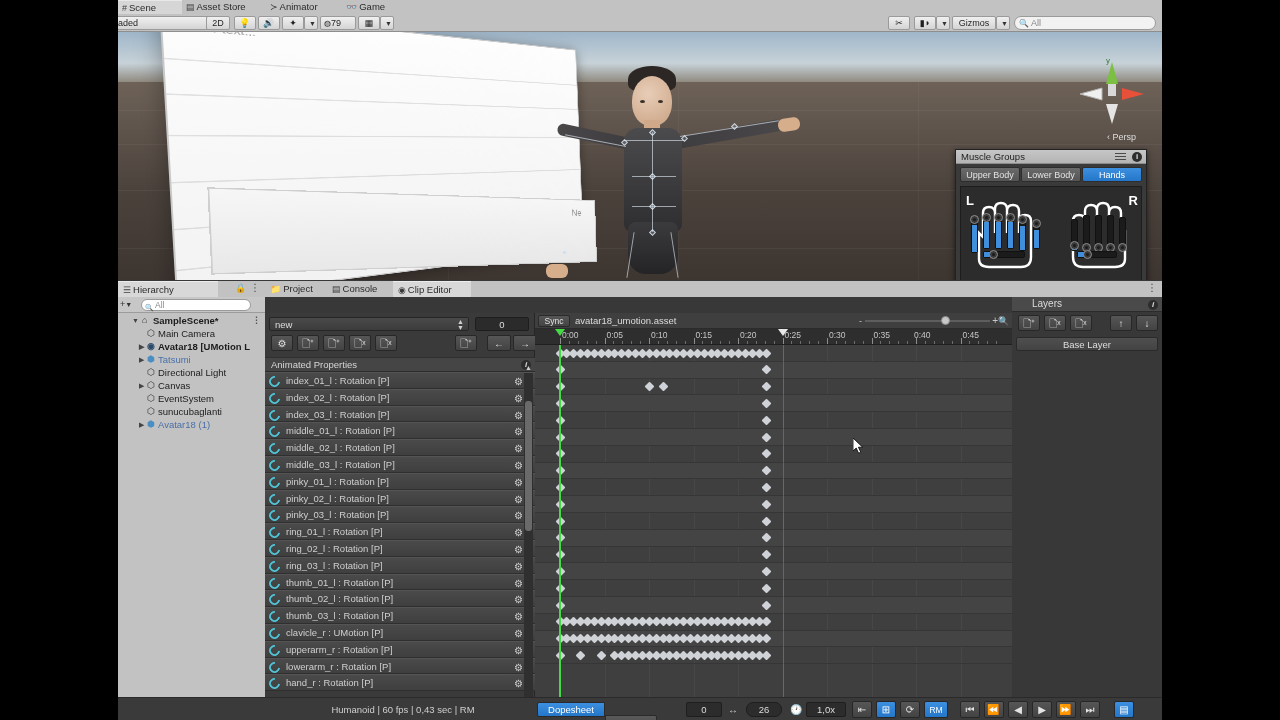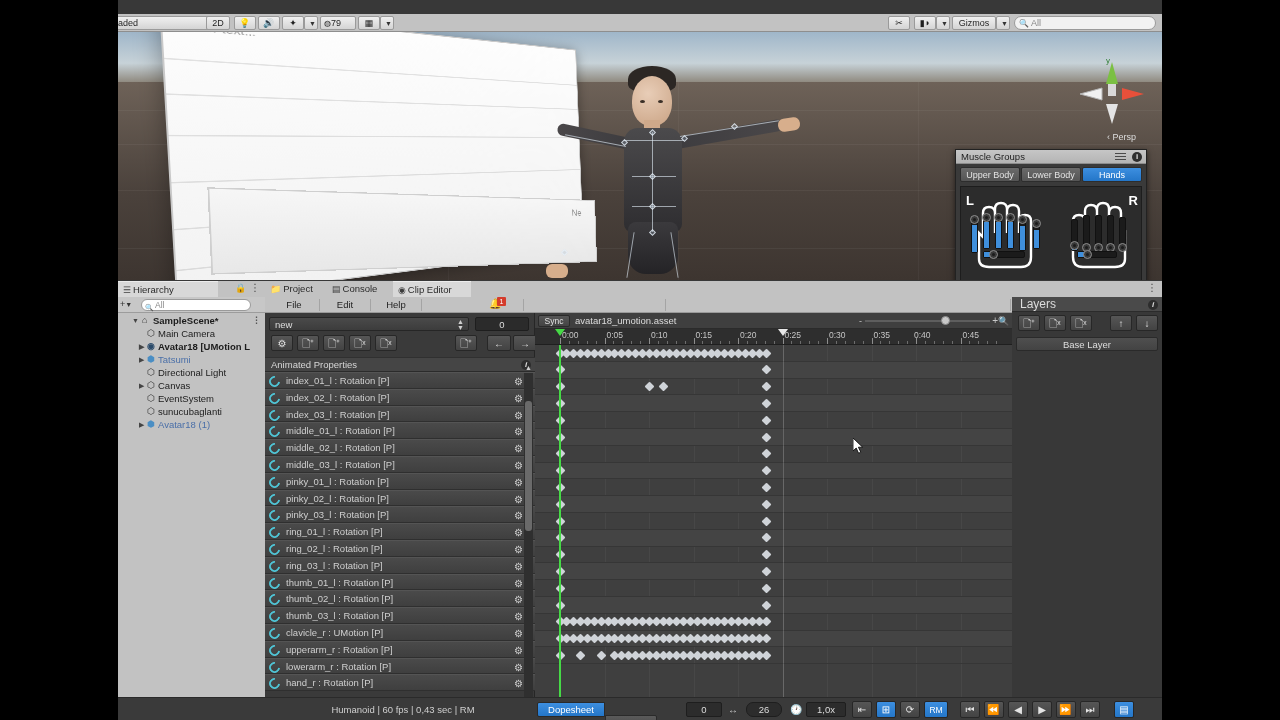--- a/index.html
+++ b/index.html
@@ -179,21 +179,21 @@
   .dcol { position: absolute; top: 0; bottom: 0; width: 1px; background: rgba(255,255,255,0.045); }
   .kf { position: absolute; width: 7px; height: 7px; background: #cfd3d8; transform: rotate(45deg); border-radius: 1px; }
   .playline { position: absolute; top: 0; bottom: 0; width: 2px; background: #46d946; }
   .playline2 { position: absolute; top: 0; bottom: 0; width: 1px; background: rgba(255,255,255,0.18); }
   .tlhscroll { position: absolute; left: 0; bottom: 0; width: 477px; height: 12px; background: #333; border-top: 1px solid #2a2a2a; }
   .tlhscroll .hthumb { position: absolute; left: 14px; top: 2px; width: 420px; height: 8px; background: #5f5f5f; border-radius: 4px; }
 
   
   #layers { position: absolute; left: 894px; top: 281px; width: 150px; height: 439px; background: #383838; }
   #layers .ltitle { position: absolute; left: 0; top: 16px; width: 150px; height: 15px; background: #4a4a4a; border-bottom: 1px solid #2b2b2b;
-                    font-size: 12px; color: #dcdcdc; line-height: 14px; padding-left: 8px; }
+                    font-size: 10px; color: #dcdcdc; line-height: 14px; padding-left: 20px; }
   #layers .inf { position: absolute; right: 4px; top: 19px; width: 10px; height: 10px; border-radius: 50%; background: #2d2d2d; color: #ddd; font-size: 8px; text-align: center; line-height: 10px; font-style: italic; font-weight: bold; }
   #layers .lbtn { position: absolute; top: 34px; width: 22px; height: 16px; background: linear-gradient(#565656,#434343);
                   border: 1px solid #272727; border-radius: 2px; text-align: center; line-height: 15px; font-size: 10px; color: #e0e0e0; }
   #layers .baselayer { position: absolute; left: 4px; top: 56px; width: 142px; height: 14px; background: linear-gradient(#4f4f4f,#434343);
                        border: 1px solid #2a2a2a; border-radius: 2px; font-size: 9.5px; color: #dedede; text-align: center; line-height: 13px; }
 
   
   #bottombar { position: absolute; left: 0; top: 697px; width: 1044px; height: 23px; background: #3a3a3a; border-top: 1px solid #2a2a2a; }
   .statustxt { position: absolute; left: 155px; top: 6px; width: 260px; text-align: center; font-size: 9.5px; color: #cfcfcf; }
   .dsbtn { position: absolute; top: 4px; height: 15px; line-height: 14px; text-align: center; font-size: 9.5px;
@@ -205,20 +205,34 @@
           border: 1px solid #272727; border-radius: 2px; text-align: center; line-height: 16px; font-size: 10px; color: #e4e4e4; }
   .ibtn.on { background: linear-gradient(#3d8fe0,#2476c8); color: #fff; }
   .cursor { position: absolute; width: 11px; height: 16px; pointer-events: none; }
 </style>
 </head>
 <body>
 <div id="root">
 
 <div id="unity">
 
+  <div class="tabstrip">
+    <div class="tab active" style="left:0;width:64px;">
+      <span class="tabico">#</span><span>Scene</span>
+    </div>
+    <div class="tab" style="left:64px;width:84px;">
+      <span class="tabico">▤</span><span>Asset Store</span>
+    </div>
+    <div class="tab" style="left:148px;width:76px;">
+      <span class="tabico">≻</span><span>Animator</span>
+    </div>
+    <div class="tab" style="left:224px;width:62px;">
+      <span class="tabico">👓</span><span>Game</span>
+    </div>
+  </div>
 
   <div class="toolrow">
     <div class="tbtn" style="left:-10px;width:116px;text-align:left;">
       <span>haded</span>
       <span class="caret" style="position:absolute;right:4px;">▼</span>
     </div>
     <div class="tbtn" style="left:88px;width:24px;"><span>2D</span></div>
     <div class="tbtn" style="left:116px;width:22px;"><span>💡</span></div>
     <div class="tbtn" style="left:140px;width:22px;"><span>🔊</span></div>
     <div class="tbtn" style="left:164px;width:22px;"><span>✦</span></div>
@@ -460,33 +474,20 @@
     <div class="panel-tabstrip" style="left:0;top:0;width:747px;">
       <div class="ptab" style="left:0;width:62px;">
         <span class="tabico">📁</span><span>Project</span>
       </div>
       <div class="ptab" style="left:62px;width:66px;">
         <span class="tabico">▤</span><span>Console</span>
       </div>
       <div class="ptab active" style="left:128px;width:78px;">
         <span class="tabico">◉</span><span>Clip Editor</span>
       </div>
-    </div>
-    <div class="cebar">
-      <div class="menui" style="left:7px;width:44px;"><span>File</span></div>
-      <div class="menusep" style="left:54px;"></div>
-      <div class="menui" style="left:58px;width:44px;"><span>Edit</span></div>
-      <div class="menusep" style="left:105px;"></div>
-      <div class="menui" style="left:109px;width:44px;"><span>Help</span></div>
-      <div class="menusep" style="left:156px;"></div>
-      <span style="position:absolute;left:224px;top:1px;font-size:10px;color:#3a3a3a;">🔔</span>
-      <span style="position:absolute;left:232px;top:0px;width:9px;height:9px;background:#d43c2c;color:#fff;font-size:7px;text-align:center;line-height:9px;border-radius:1px;">1</span>
-      <div class="menusep" style="left:258px;"></div>
-      <div class="menusep" style="left:400px;"></div>
-      <div class="menusep" style="left:745px;"></div>
     </div>
 
     <div id="props">
       <div class="clipsel">
         <span>new</span>
         <span class="ud">▲<br>▼</span>
       </div>
       <div class="framebox"><span>0</span></div>
       <div class="tbtn2" style="left:6px;">⚙</div>
       <div class="tbtn2" style="left:32px;">🗋⁺</div>

